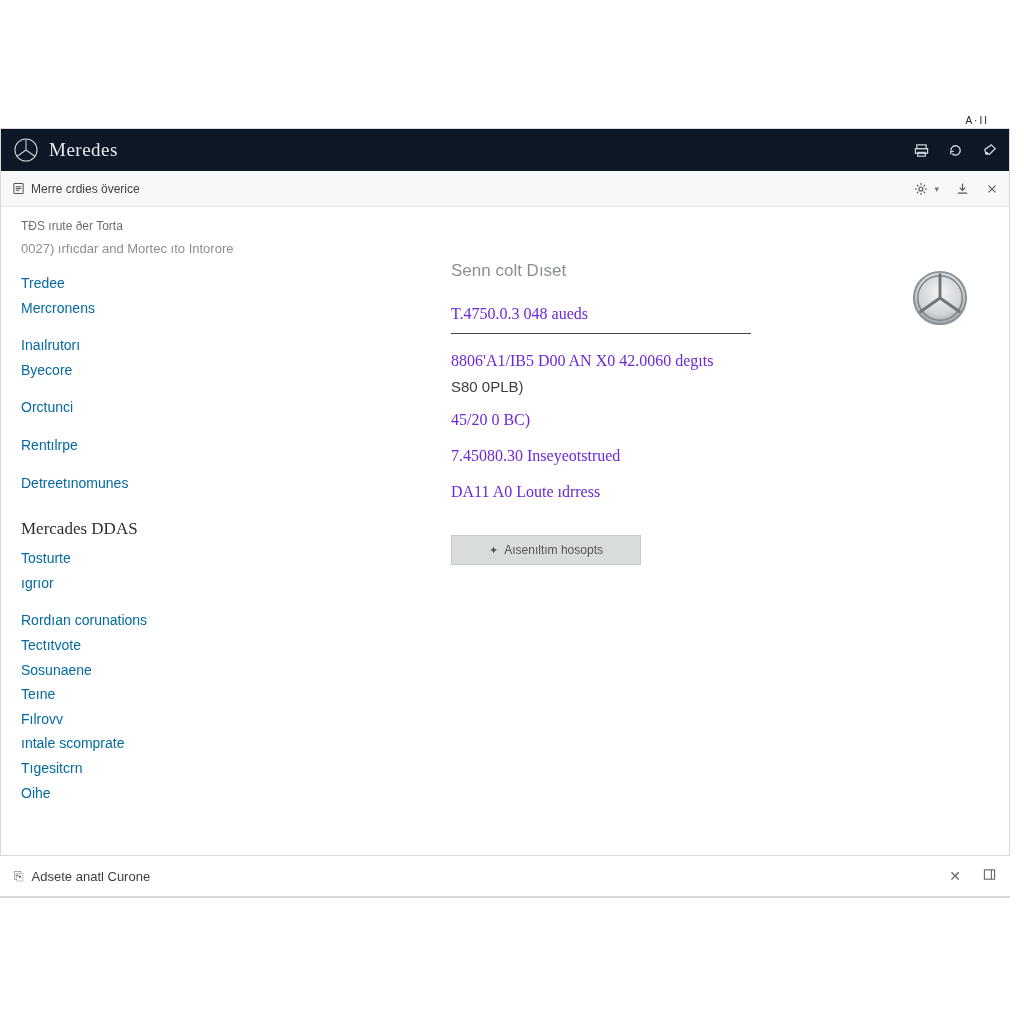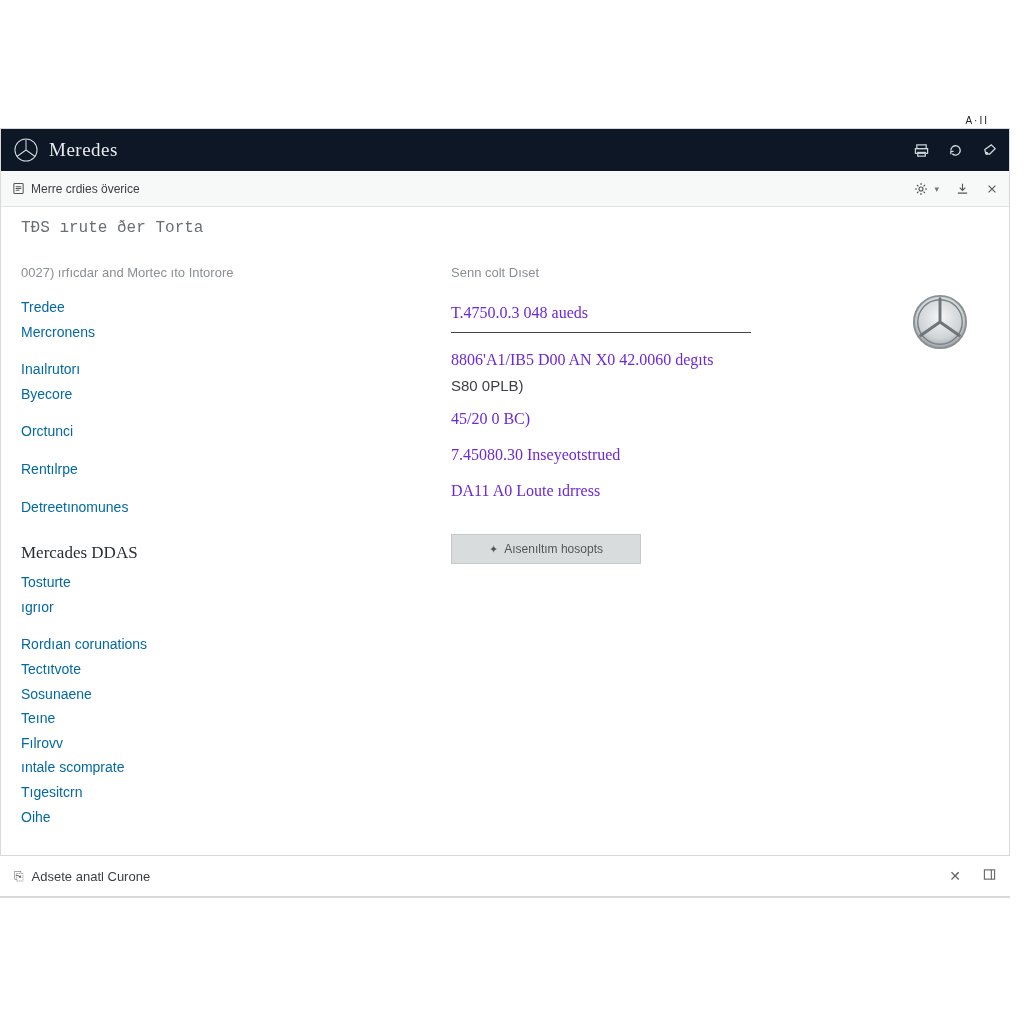--- a/index.html
+++ b/index.html
@@ -16,34 +16,34 @@
 
   
   .subbar { height: 36px; border-bottom: 1px solid #e3e3e3; background: #f7f8f8; display: flex; align-items: center; padding: 0 10px; font-size: 12px; color: #3a3f44; gap: 0; }
   .subbar .sub-left { display: flex; align-items: center; gap: 6px; }
   .subbar .sub-right { margin-left: auto; display: flex; align-items: center; gap: 16px; color: #555; }
   .subbar .sub-right .chev { font-size: 9px; margin-left: -10px; color:#777; }
   .mini-ico { width: 14px; height: 14px; display:inline-flex; align-items:center; justify-content:center; }
 
   
   .content { flex: 1; padding: 10px 20px 0 20px; display: flex; flex-direction: column; overflow: hidden; }
-  .tab-label { font-size: 16px; color: #6a6f74; margin: 2px 0 28px 0; font-family: Liberation Mono, monospace; }
+  .tab-label { font-size: 12px; color: #6a6f74; margin: 2px 0 8px 0; }
   .cols { display: flex; gap: 40px; flex: 1; }
   .col-left { width: 390px; display: flex; flex-direction: column; }
   .col-right { flex: 1; position: relative; }
 
   .section-caption { font-size: 13px; color: #8a8f93; margin-bottom: 18px; }
   .nav-list { list-style: none; display: flex; flex-direction: column; gap: 5px; }
   .nav-list li { font-size: 14px; color: #0369a1; cursor: pointer; line-height: 1.4; }
   .nav-block + .nav-block { margin-top: 26px; }
   .group-title { font-family: Georgia, "Times New Roman", serif; font-size: 17px; color: #2b2f33; margin-bottom: 10px; }
   .spacer-row { height: 8px; }
 
   
-  .right-head { font-size: 13px; color: #8a8f93; margin-bottom: 24px; }
+  .right-head { font-size: 17px; color: #8a8f93; margin-bottom: 24px; margin-top: 20px; }
   .detail-row { font-family: Georgia, "Times New Roman", serif; font-size: 16px; color: #6d28d9; margin-bottom: 18px; }
   .detail-row.underlined { padding-bottom: 10px; border-bottom: 1px solid #444; width: 300px; }
   .detail-row.small { font-size: 15px; color: #3b3f43; margin-top: -10px; margin-bottom: 16px; font-family: "Segoe UI", Arial, sans-serif; }
   .detail-row.gap { margin-top: 10px; }
   .action-btn { margin-top: 34px; width: 190px; height: 30px; background: #d9dcdd; border: 1px solid #c6c9ca; font-size: 12px; color: #555; display: flex; align-items: center; justify-content: center; gap: 6px; cursor: pointer; }
   .action-btn .ico { font-size: 11px; }
 
   .logo-right { position: absolute; top: 28px; right: 20px; width: 58px; height: 58px; }
 
   

